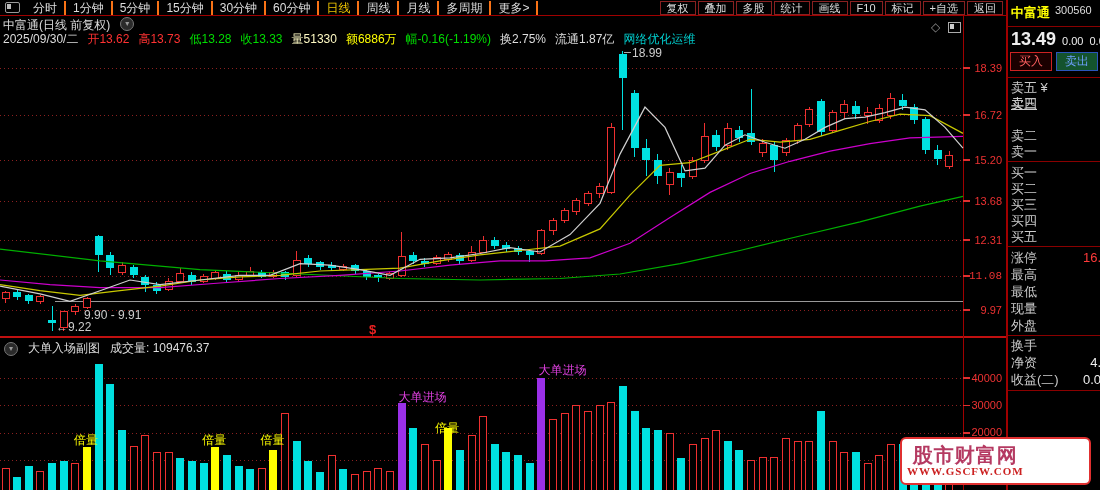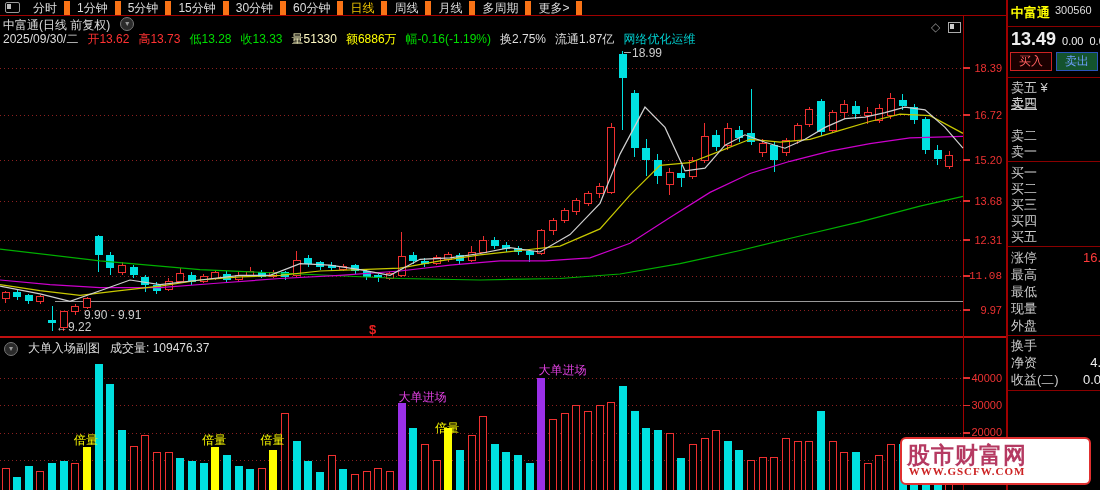--- a/index.html
+++ b/index.html
@@ -4,21 +4,21 @@
 <style>
   html,body{margin:0;padding:0;}
   body{width:1100px;height:490px;position:relative;overflow:hidden;background:#000;
        font-family:"Liberation Sans","DejaVu Sans",sans-serif;color:#ddd;}
   .ov{position:absolute;white-space:nowrap;}
   
   #toolbar{position:absolute;left:0;top:0;width:1007px;height:15px;display:flex;align-items:center;
            font-size:12px;line-height:14px;z-index:3;}
   #win-icon{width:13px;height:9px;border:1px solid #999;border-radius:2px;margin:0 6px 0 5px;position:relative;}
   #win-icon::after{content:"";position:absolute;left:1px;top:1px;width:4px;height:5px;background:#bbb;}
-  .period{padding:0 7px;border-right:6px solid #f97316;color:#ddd;cursor:default;}
+  .period{padding:0 7px;border-right:2px solid #f97316;color:#ddd;cursor:default;}
   .period.active{color:#eec400;}
   #tools{margin-left:auto;display:flex;gap:2px;margin-right:4px;}
   .tool{border:1px solid #882020;padding:0 6px;height:12px;line-height:12px;font-size:11px;color:#ddd;}
   
   #chart-header{left:3px;top:17px;display:flex;gap:10px;font-size:12px;z-index:2;}
   #info-bar{left:3px;top:31px;display:flex;gap:9px;font-size:12px;z-index:2;}
   .chev{display:inline-block;width:12px;height:12px;border-radius:50%;background:#2a2a2a;border:1px solid #777;
         color:#999;font-size:8px;line-height:11px;text-align:center;vertical-align:-2px;}
   #corner-icons{left:931px;top:20px;display:flex;gap:8px;align-items:center;z-index:2;}
   #diamond-icon{color:#888;font-size:12px;}
@@ -44,21 +44,21 @@
   #q-price .sm{font-size:11px;color:#eee;}
   #q-buttons{position:absolute;left:2px;top:52px;display:flex;gap:4px;}
   #buy-button{width:40px;height:17px;line-height:17px;text-align:center;border:1px solid #cc2222;color:#ff6060;font-size:12px;background:#1a0000;}
   #sell-button{width:40px;height:17px;line-height:17px;text-align:center;border:1px solid #2a55bb;color:#6fa0ff;font-size:12px;background:#14532d;}
   .qrow{position:absolute;left:3px;width:90px;height:16px;line-height:16px;display:flex;justify-content:space-between;color:#ccc;}
   .qrow .val{text-align:right;}
   
   #watermark{position:absolute;left:900px;top:437px;width:191px;height:48px;background:#fff;border:2px solid #e03030;
              border-radius:6px;z-index:6;display:flex;align-items:center;padding:0 5px;gap:5px;box-sizing:border-box;}
   #wm-left{display:flex;flex-direction:column;align-items:center;}
-  #wm-title{font-size:23px;font-weight:bold;color:#b53a62;letter-spacing:1px;line-height:20px;}
+  #wm-title{font-size:20px;font-weight:bold;color:#b53a62;letter-spacing:1px;line-height:20px;}
   #wm-url{font-family:"Liberation Serif","DejaVu Serif",serif;font-size:11px;font-weight:bold;color:#cc2222;letter-spacing:1px;}
   #wm-badges{display:flex;flex-direction:column;gap:4px;}
   .wm-badge{width:58px;height:17px;line-height:17px;text-align:center;color:#fff;font-size:11px;border-radius:2px;}
 </style>
 </head>
 <body>
 
 <svg id="chart-canvas" width="1007" height="490" viewBox="0 0 1007 490" shape-rendering="crispEdges">
     <line x1="0" y1="68" x2="963" y2="68" stroke="#8c2020" stroke-dasharray="1,3"></line>
     <line x1="0" y1="115" x2="963" y2="115" stroke="#8c2020" stroke-dasharray="1,3"></line>
@@ -348,20 +348,31 @@
       <span class="period">5分钟</span>
       <span class="period">15分钟</span>
       <span class="period">30分钟</span>
       <span class="period">60分钟</span>
       <span class="period active">日线</span>
       <span class="period">周线</span>
       <span class="period">月线</span>
       <span class="period">多周期</span>
       <span class="period">更多&gt;</span>
     </span>
+  <span id="tools">
+      <span class="tool">复权</span>
+      <span class="tool">叠加</span>
+      <span class="tool">多股</span>
+      <span class="tool">统计</span>
+      <span class="tool">画线</span>
+      <span class="tool">F10</span>
+      <span class="tool">标记</span>
+      <span class="tool">+自选</span>
+      <span class="tool">返回</span>
+    </span>
 </div>
 
 <div id="chart-header" class="ov">
   <span>中富通(日线 前复权)</span>
   <span class="chev">▾</span>
 </div>
 <div id="corner-icons" class="ov">
   <span id="diamond-icon">◇</span>
   <span id="panel-icon"></span>
 </div>

